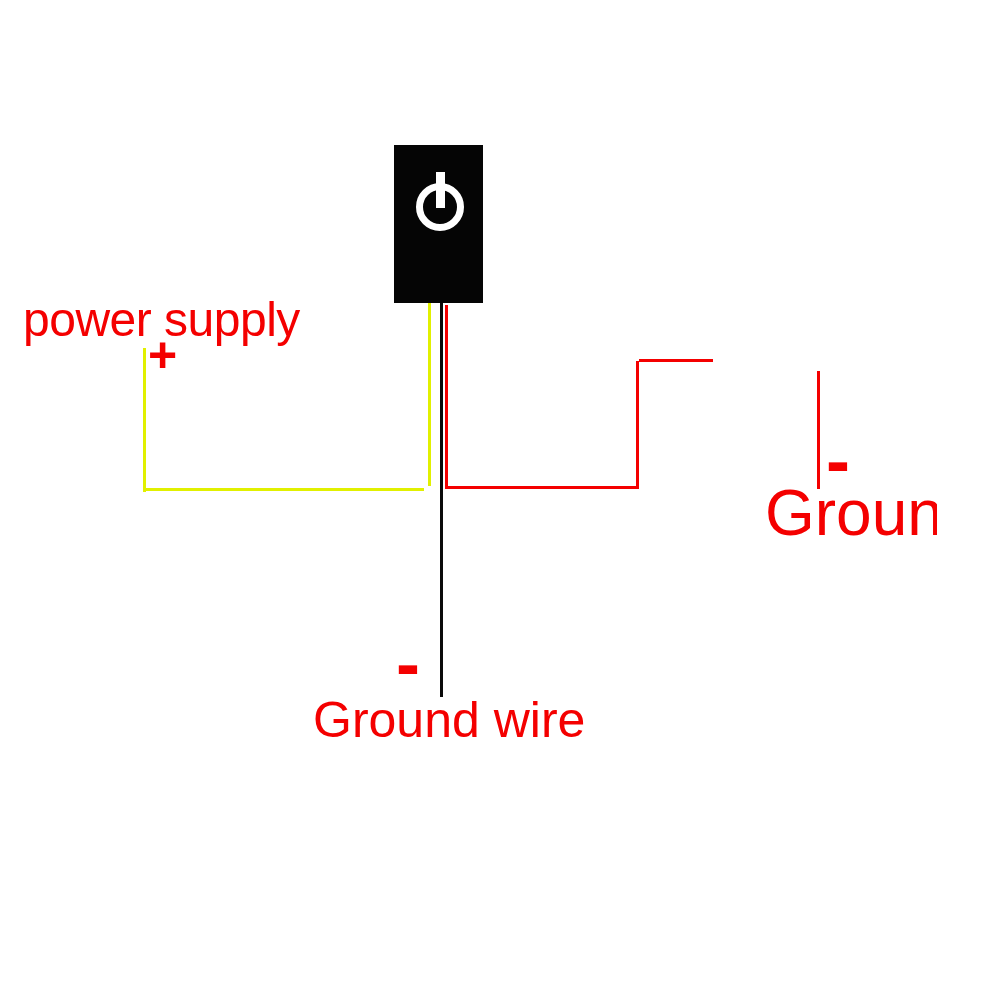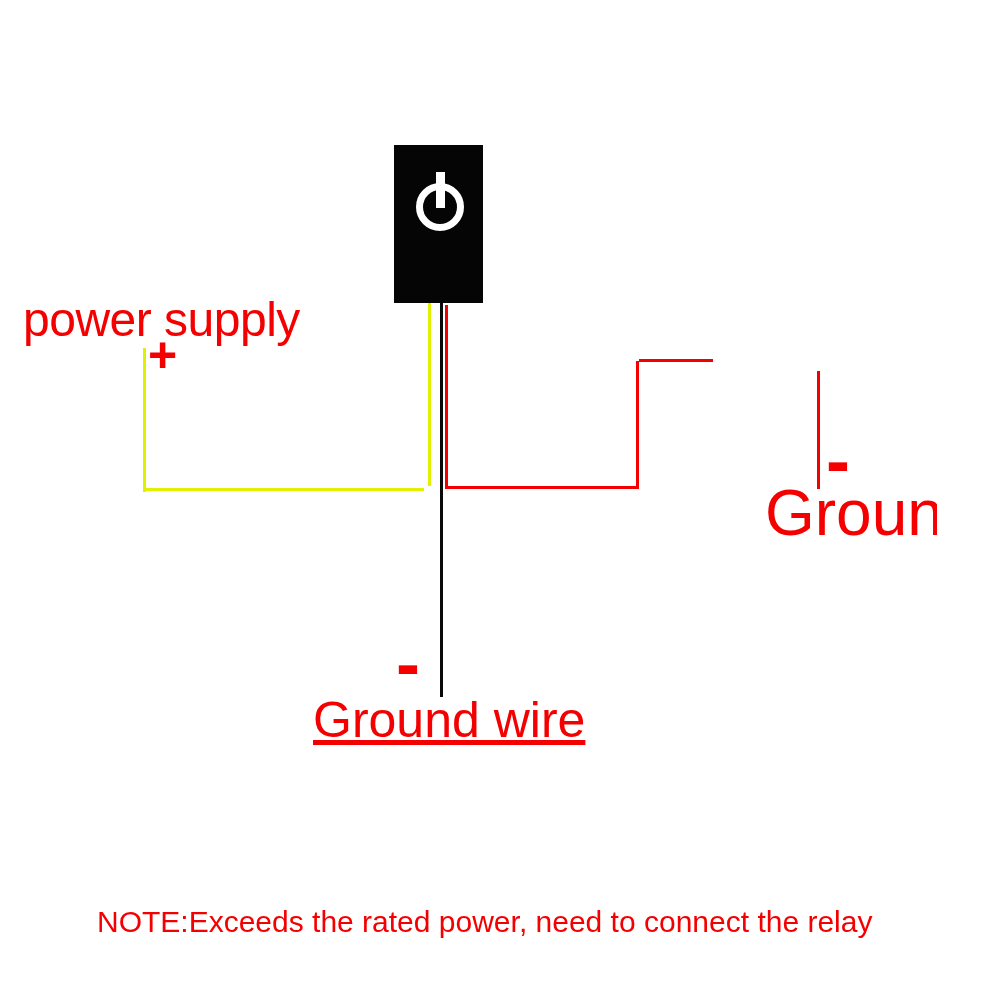--- a/index.html
+++ b/index.html
@@ -36,21 +36,21 @@
     line-height:1;
     white-space:nowrap;
   }
   .lbl.power-supply{left:23px;top:296px;font-size:48px;letter-spacing:-0.5px;}
   .lbl.plus{left:148px;top:330px;font-size:50px;font-weight:bold;}
   .lbl.electronic-product{left:717px;top:336px;font-size:30px;}
   .lbl.dash{font-size:72px;font-weight:bold;}
   .lbl.dash-ground{left:826px;top:424px;}
   .lbl.ground{left:765px;top:481px;font-size:64px;}
   .lbl.dash-ground-wire{left:396px;top:627px;}
-  .lbl.ground-wire{left:313px;top:695px;font-size:50px;text-decoration:underline;}
+  .lbl.ground-wire{left:313px;top:695px;font-size:50px;}
   .lbl.note{left:97px;top:907px;font-size:30px;}
 </style>
 </head>
 <body>
 
 <div class="canvas">
 
   <div class="switch">
     <svg width="89" height="158" viewBox="0 0 89 158">
       <circle cx="46" cy="62" r="20.5" fill="none" stroke="#ffffff" stroke-width="7"></circle>
@@ -70,15 +70,14 @@
   <div class="wire red" style="left:639px;top:359px;width:74px;height:3px;"></div>
 
   <div class="wire red" style="left:817px;top:371px;width:3px;height:118px;"></div>
 
   <span class="lbl power-supply">power supply</span>
   <span class="lbl plus">+</span>
   <span class="lbl dash dash-ground">-</span>
   <span class="lbl ground">Ground</span>
   <span class="lbl dash dash-ground-wire">-</span>
   <span class="lbl ground-wire">Ground wire</span>
-  <span class="lbl note">NOTE:Exceeds the rated power, need to connect the relay</span>
 
 </div>
 
 </body></html>

